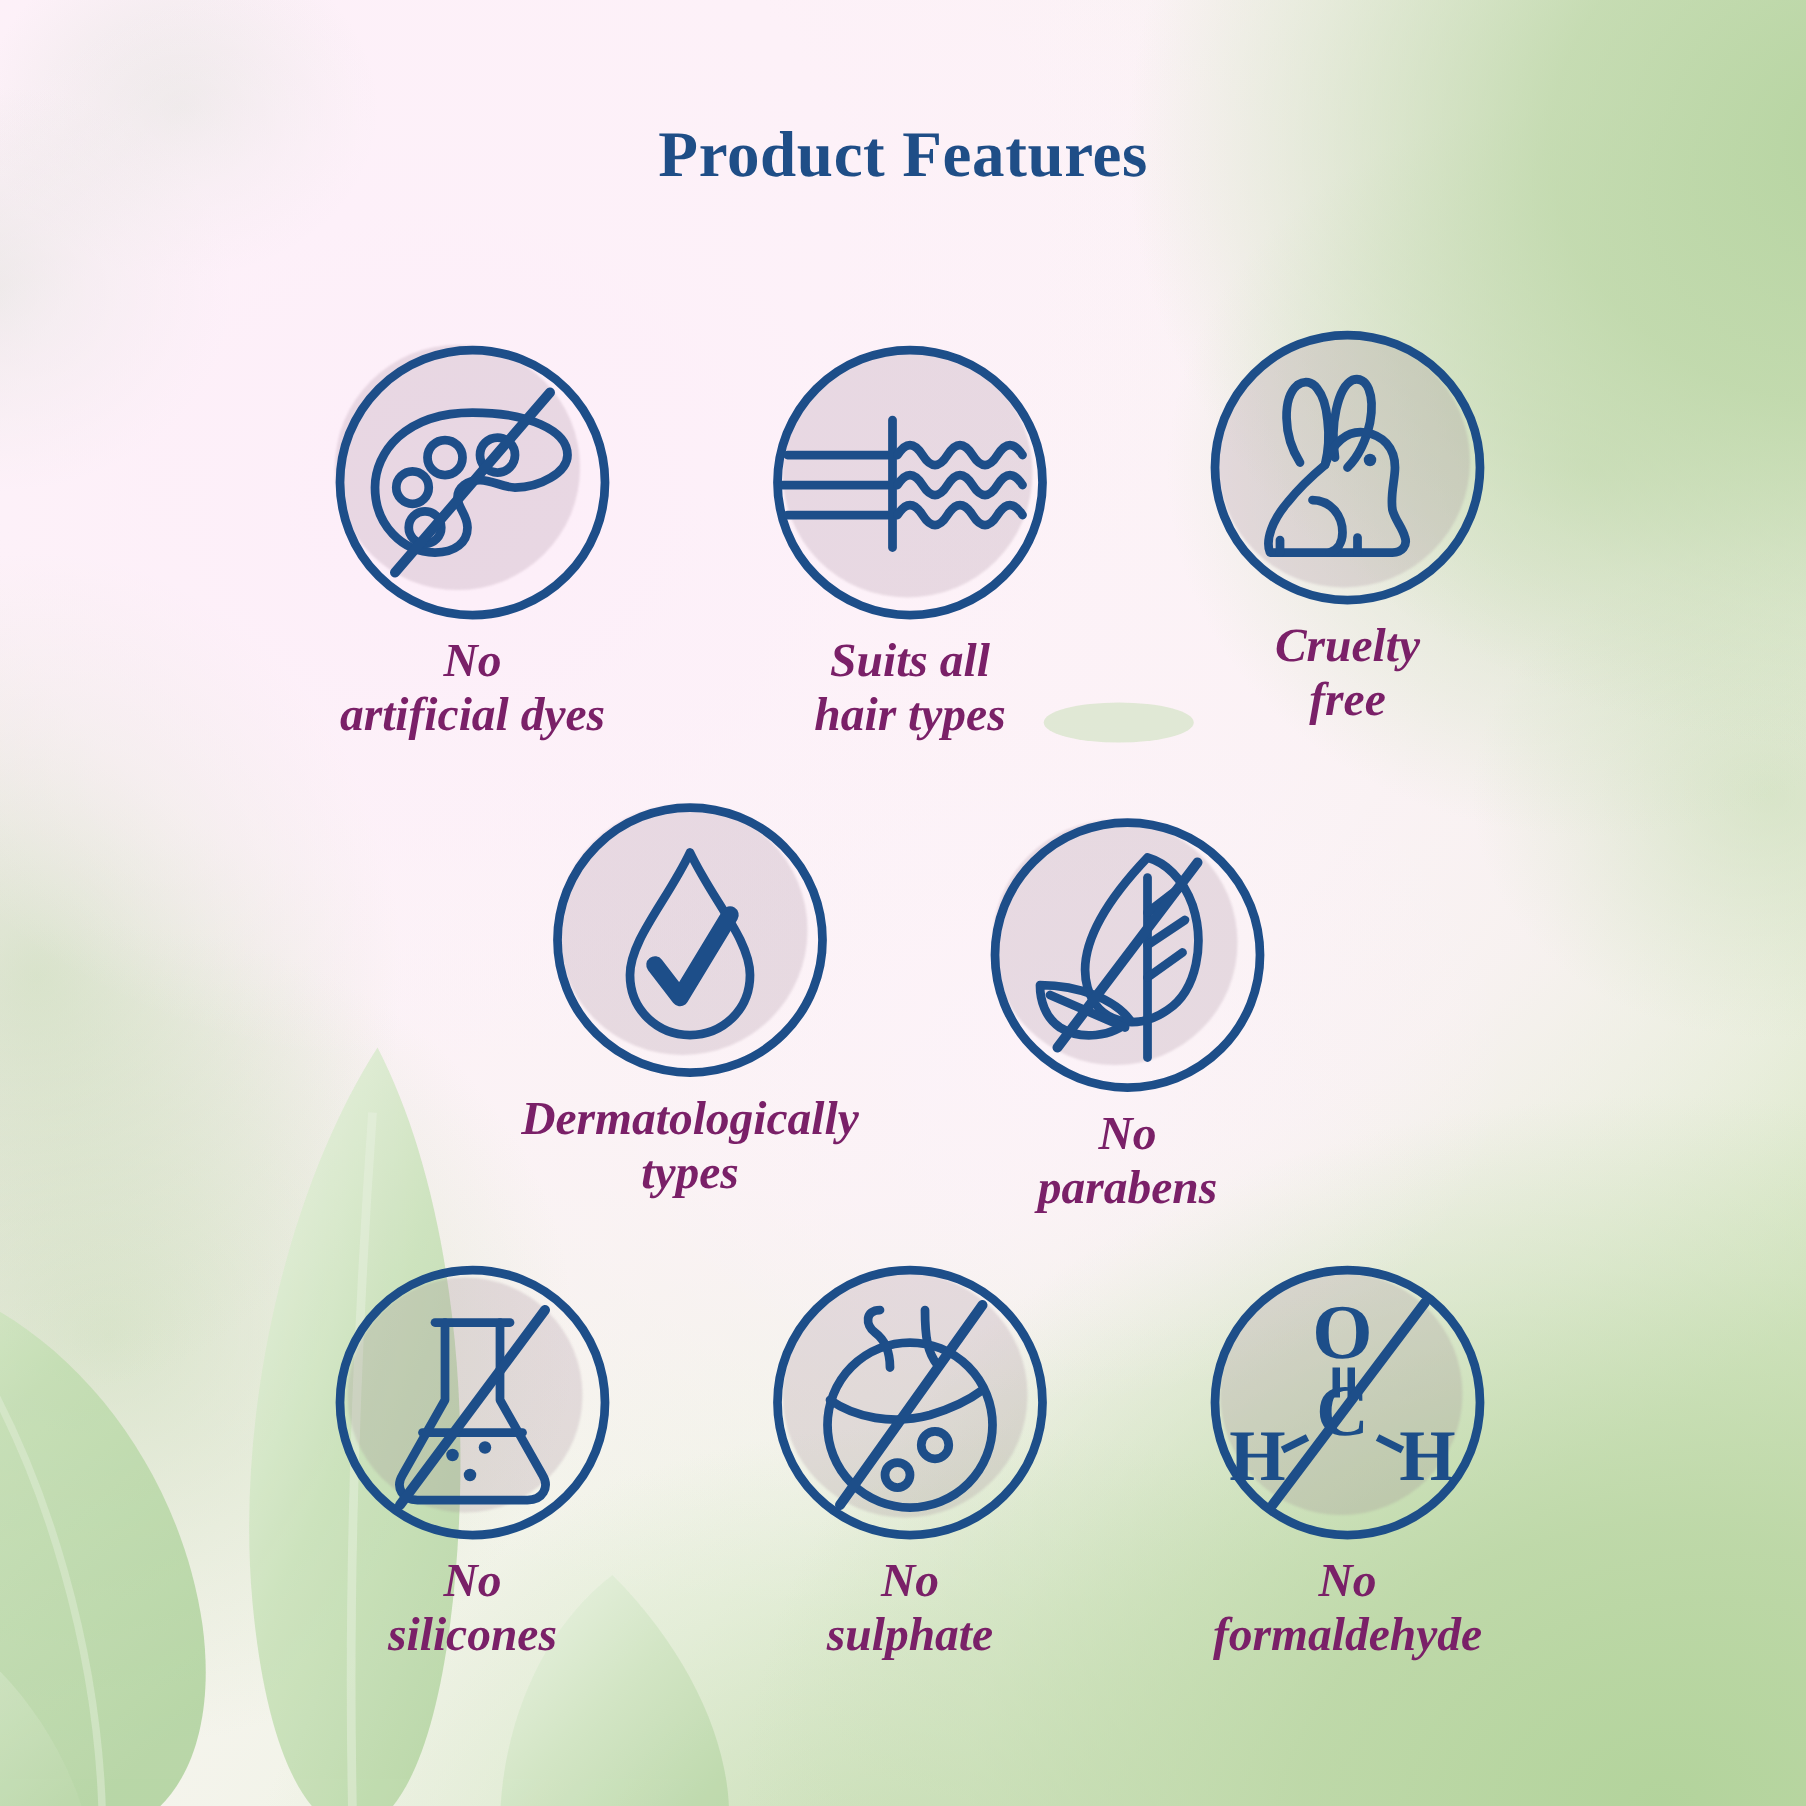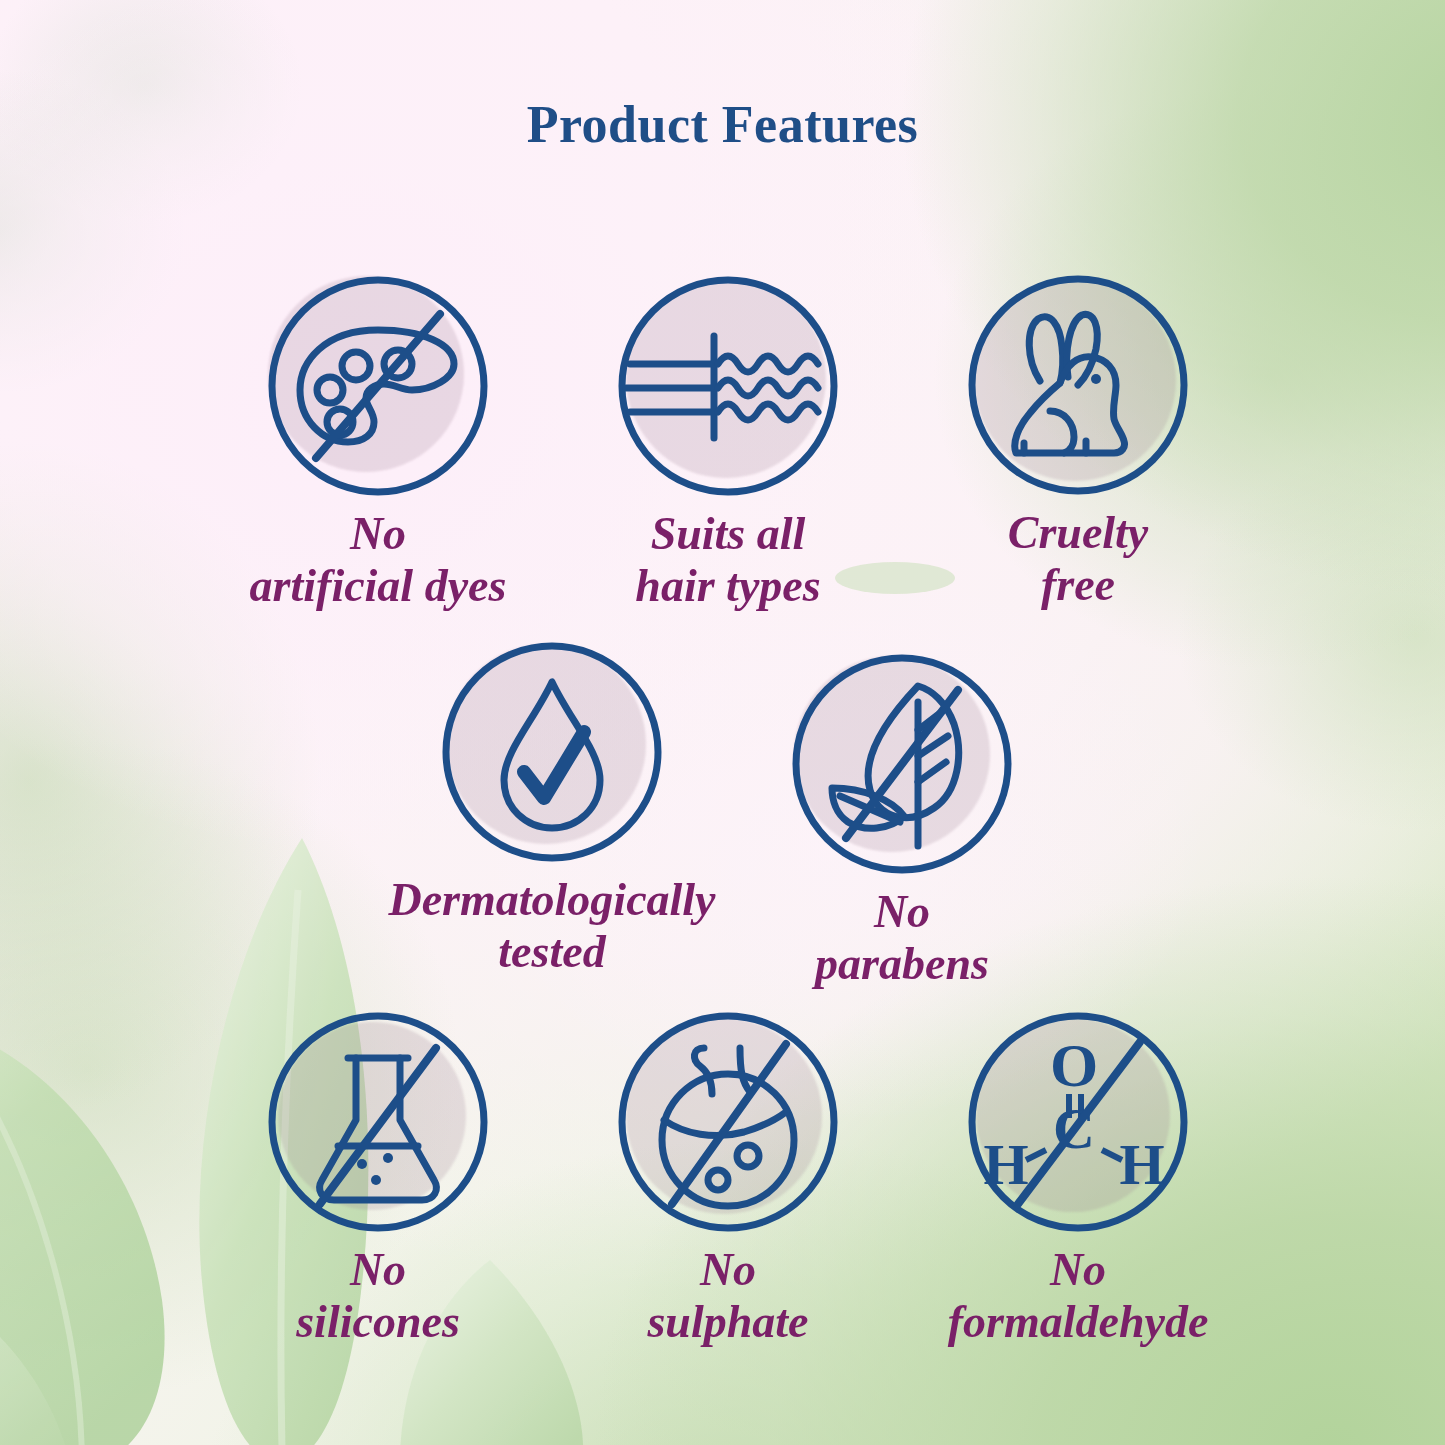--- a/index.html
+++ b/index.html
@@ -56,21 +56,21 @@
   .feature{position:absolute;text-align:center;}
   .badge{position:relative;margin:0 auto;}
   .badge .tint{
     position:absolute;border-radius:50%;
     background:rgba(150,122,140,0.20);
     filter:blur(1px);
   }
   .badge svg{position:relative;display:block;}
   .flabel{
     margin-top:8px;
-    font-size:46px;font-weight:bold;font-style:italic;
+    font-size:38px;font-weight:bold;font-style:italic;
     color:#7a2068;line-height:1.12;
     font-family:"Liberation Serif","DejaVu Serif",serif;
     white-space:pre-line;
   }
 </style>
 </head>
 <body>
 
 <div id="stage">
 
@@ -159,21 +159,21 @@
             <path d="M104 92  q10 -16 20 0 t20 0 t20 0 t20 0 t20 0"></path>
             <path d="M104 116 q10 -16 20 0 t20 0 t20 0 t20 0 t20 0"></path>
             <path d="M104 140 q10 -16 20 0 t20 0 t20 0 t20 0 t20 0"></path>
           </g>
         </svg>
       </div>
       <div class="flabel">Suits all
 hair types</div>
     </div>
 
-    <div class="feature" style="left:864px;top:271px;width:428px;">
+    <div class="feature" style="left:864px;top:260px;width:428px;">
       <div class="badge" style="width:228px;height:228px;">
         <div class="tint" style="left:10px;top:8px;width:202px;height:202px;"></div>
         <svg width="228" height="228" viewBox="0 0 228 228">
           <g fill="none" stroke="#1d4e89" stroke-width="7" stroke-linecap="round" stroke-linejoin="round">
             <circle cx="114" cy="114" r="106"></circle>
 
             <path d="M76 110 C62 88 62 58 74 48 C86 40 96 54 98 76 C100 92 98 104 96 112"></path>
             <path d="M104 106 C100 80 106 50 118 44 C130 40 136 56 132 78 C128 96 120 108 114 114"></path>
 
             <path d="M96 112 C84 122 74 132 66 142 C54 156 48 172 52 182 L150 182
@@ -201,21 +201,21 @@
             <circle cx="114" cy="114" r="106"></circle>
 
             <path d="M114 44 C96 82 66 114 66 142 C66 170 88 190 114 190
                      C140 190 162 170 162 142 C162 114 132 82 114 44 Z"></path>
 
             <path d="M86 134 L106 160 L146 94" stroke-width="14"></path>
           </g>
         </svg>
       </div>
       <div class="flabel">Dermatologically
-tested</div>
+types</div>
     </div>
 
     <div class="feature" style="left:688px;top:650px;width:428px;">
       <div class="badge" style="width:228px;height:228px;">
         <div class="tint" style="left:6px;top:6px;width:196px;height:196px;"></div>
         <svg width="228" height="228" viewBox="0 0 228 228">
           <g fill="none" stroke="#1d4e89" stroke-width="7" stroke-linecap="round" stroke-linejoin="round">
             <circle cx="114" cy="114" r="106"></circle>
 
             <path d="M130 36 C92 76 74 112 82 140 C90 168 120 176 146 158

